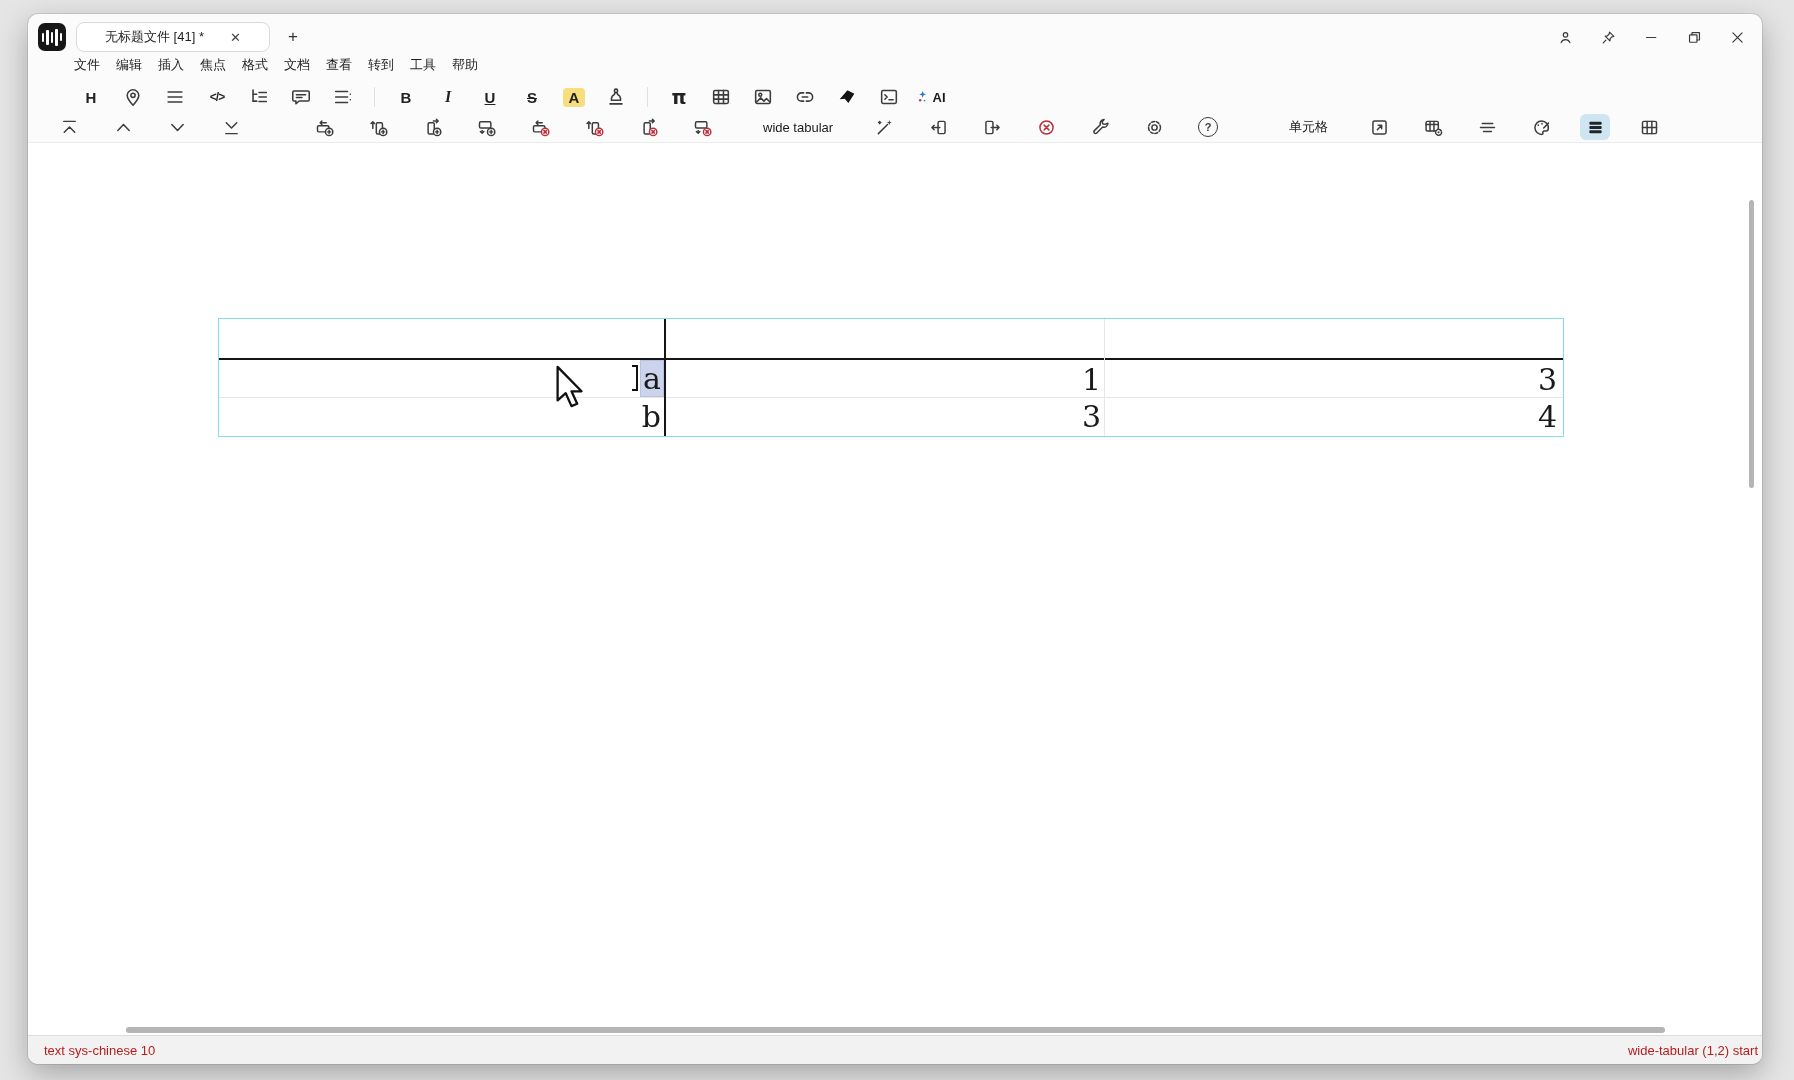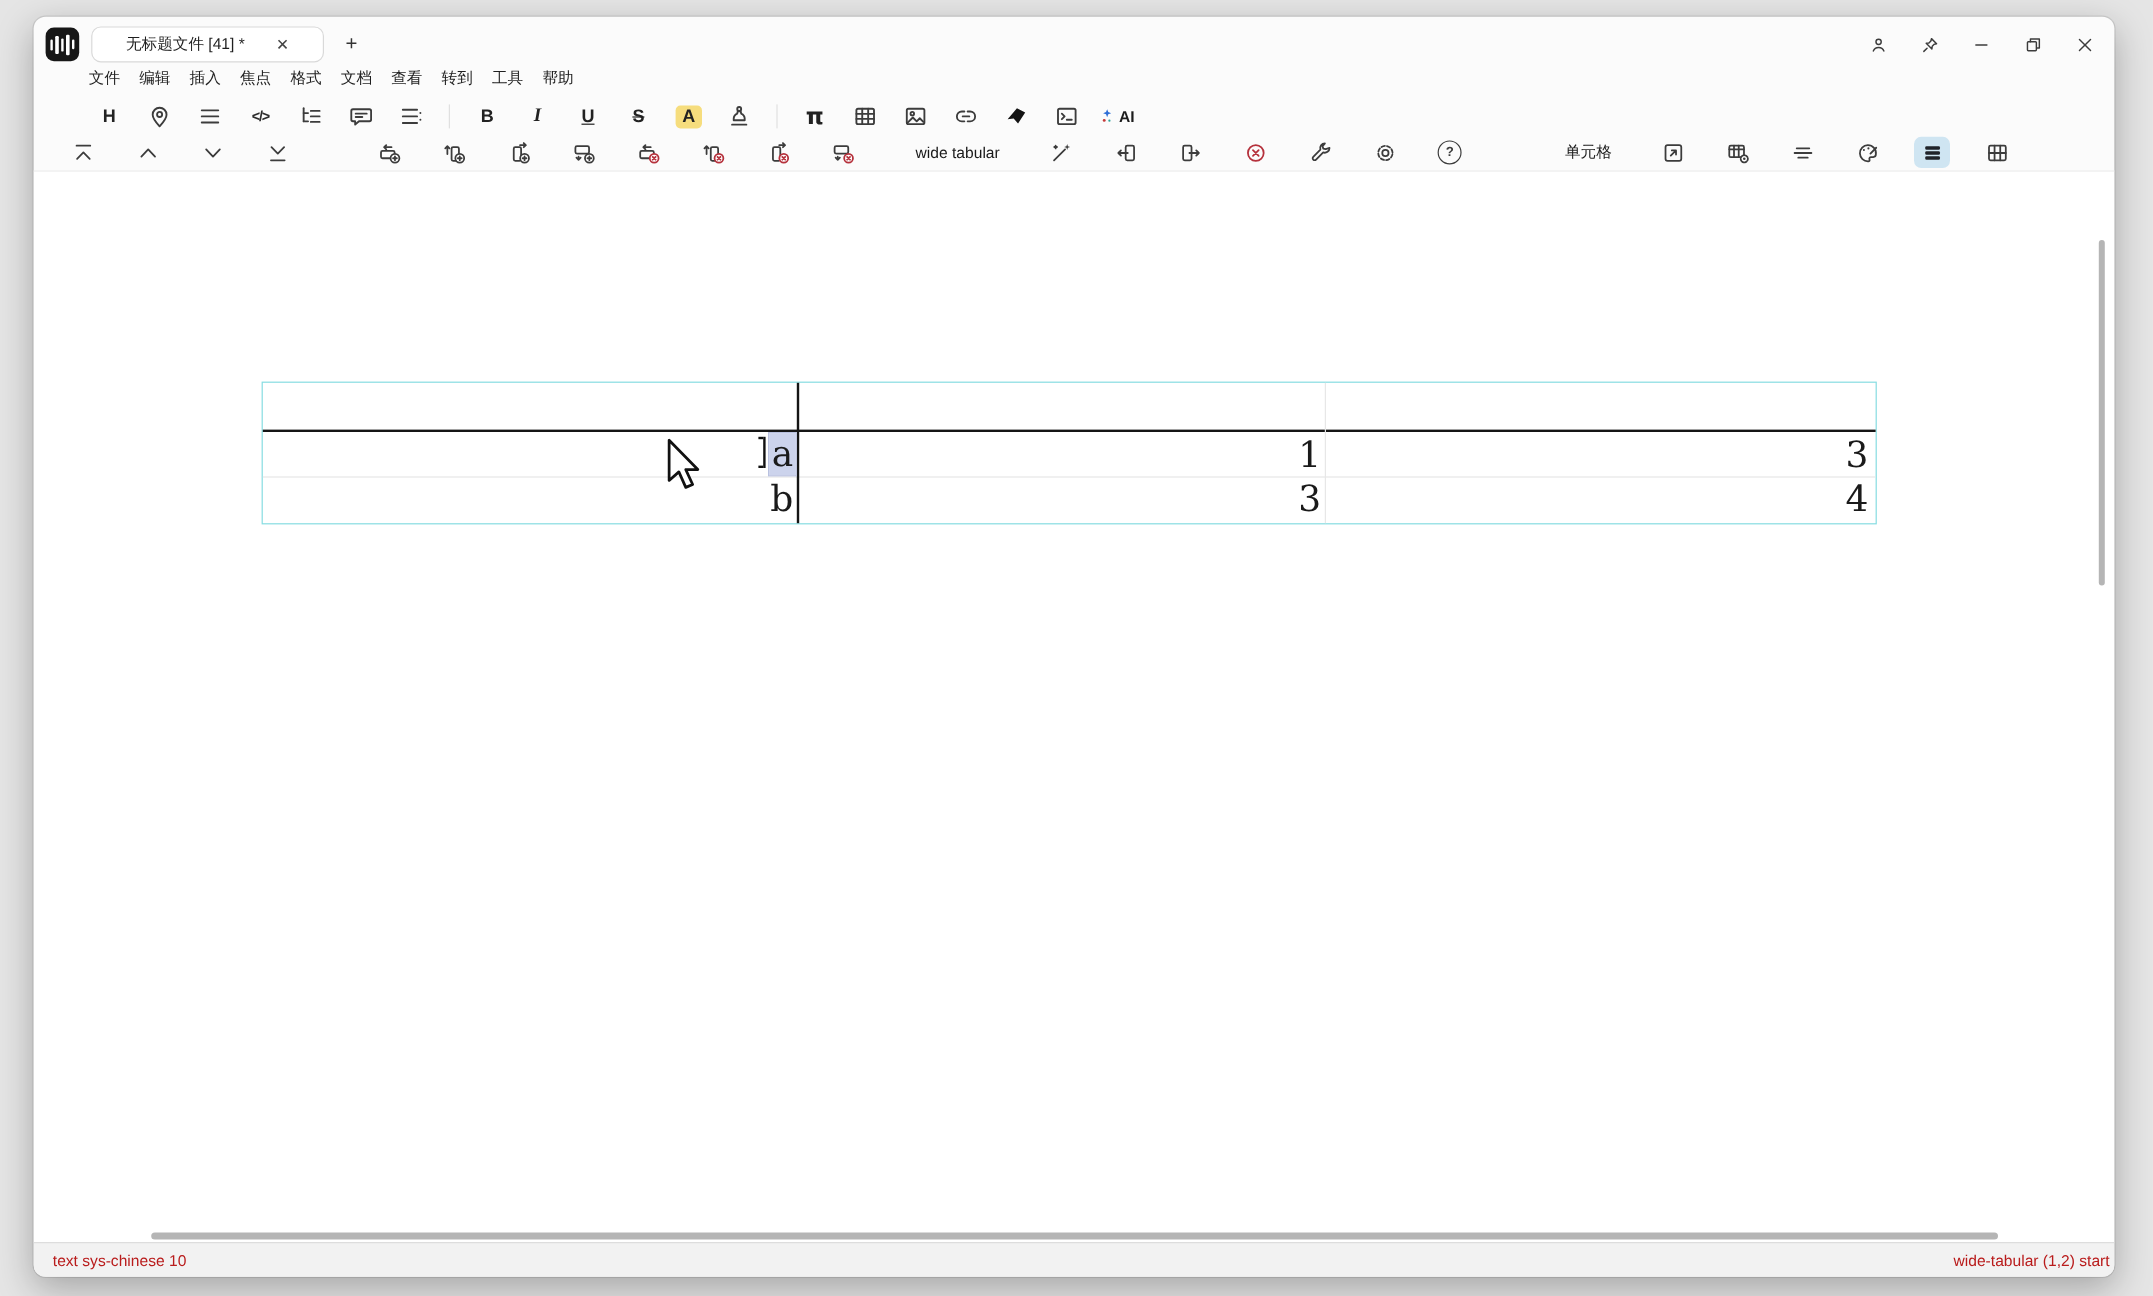--- a/index.html
+++ b/index.html
@@ -38,21 +38,21 @@
   .g-a{background:#f6dd7d;border-radius:4px;padding:1px 6px;}
   .g-pi{font-size:19px;font-weight:700;color:#222;font-family:"DejaVu Sans",sans-serif;}
   .g-code{font-size:12px;font-weight:700;letter-spacing:-1px;color:#2c2c2c;}
   .ai-wrap{display:flex;align-items:center;gap:1px;}
   .ai-wrap .g-ai{font-weight:700;font-size:13px;color:#1c1c1c;}
   .helpcircle{width:18px;height:18px;border:1.7px solid #3c3c3c;border-radius:50%;
     display:flex;align-items:center;justify-content:center;font-size:11px;font-weight:700;color:#3c3c3c;}
   .tb-label{font-size:13px;color:#1a1a1a;white-space:nowrap;}
   .active{background:#cfe5f2;border-radius:6px;}
   .red{stroke:#b5313c;}
-  .mL39{margin-left:39px;} .mL22{margin-left:22px;} .mL42{margin-left:57px;} .mR12{margin-right:12px;}
+  .mL39{margin-left:39px;} .mL22{margin-left:22px;} .mL42{margin-left:42px;} .mR12{margin-right:12px;}
   
   .canvas{position:relative;flex:1;background:#fff;border-top:1px solid #ececec;}
   .tbl{position:absolute;left:190px;top:175px;width:1344px;height:117px;border:1px solid #86dde2;background:#fff;}
   .tbl .hline-b{position:absolute;left:0;right:0;top:39px;height:2px;background:#151515;}
   .tbl .hline-g{position:absolute;left:0;right:0;top:78px;height:1px;background:#e7e7e7;}
   .tbl .vline-b{position:absolute;top:0;bottom:0;left:445px;width:2px;background:#151515;}
   .tbl .vline-g{position:absolute;top:0;bottom:0;left:885px;width:1px;background:#e7e7e7;}
   .cell{position:absolute;font-family:"DejaVu Serif",serif;font-size:30px;line-height:36px;color:#1a1a1a;white-space:nowrap;}
   .caret{position:relative;display:inline-block;width:2px;height:26px;background:#111;margin-right:3px;vertical-align:-2px;}
   .caret::before{content:"";position:absolute;left:-4px;top:0;width:4px;height:2px;background:#111;}

